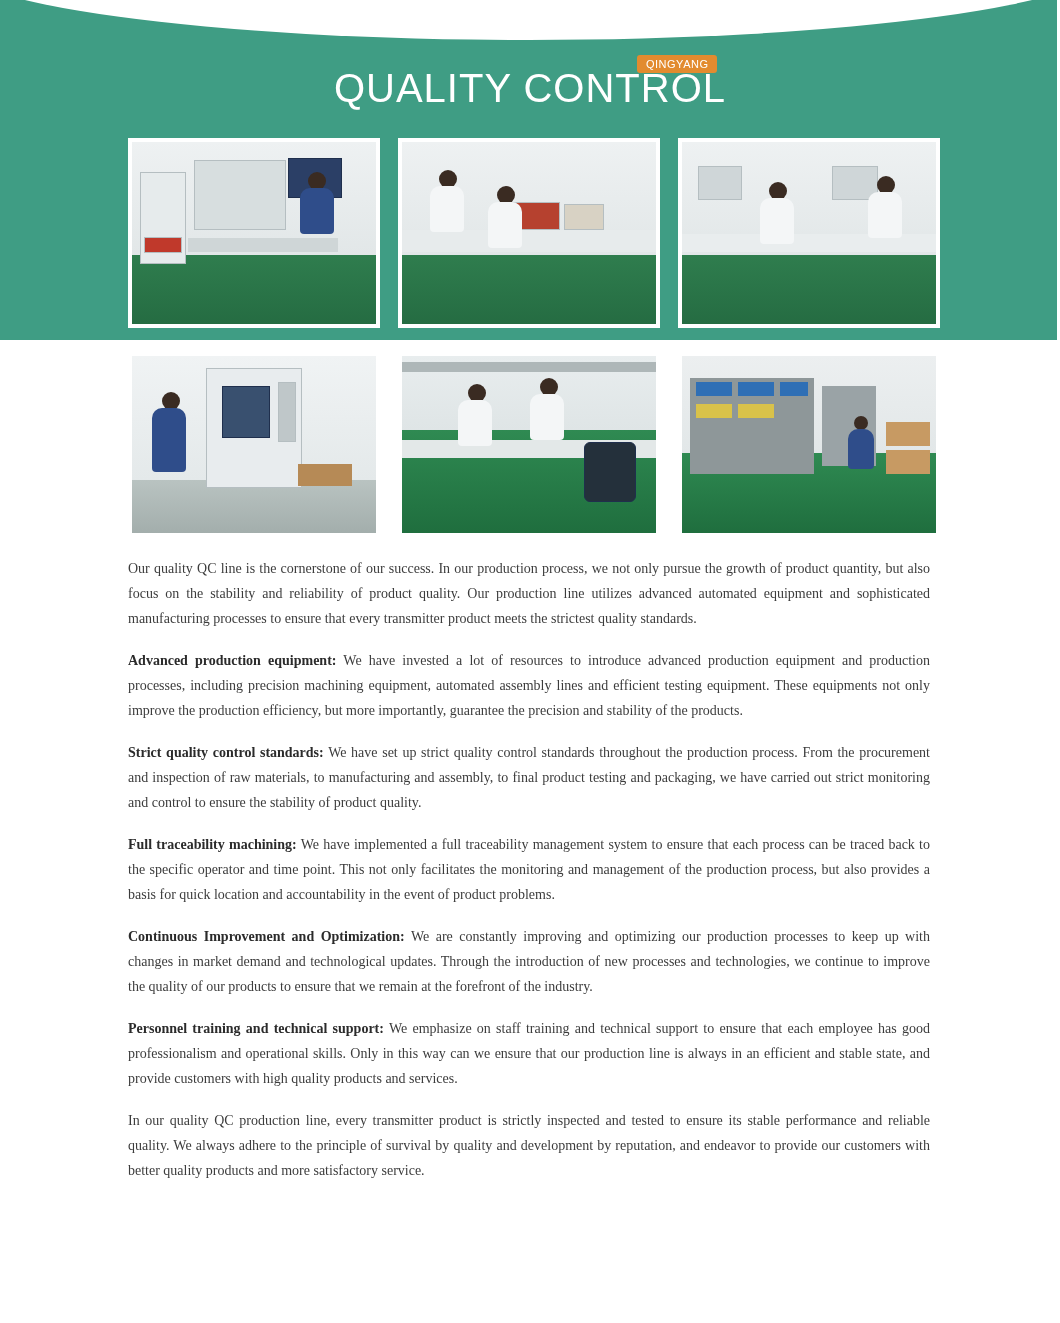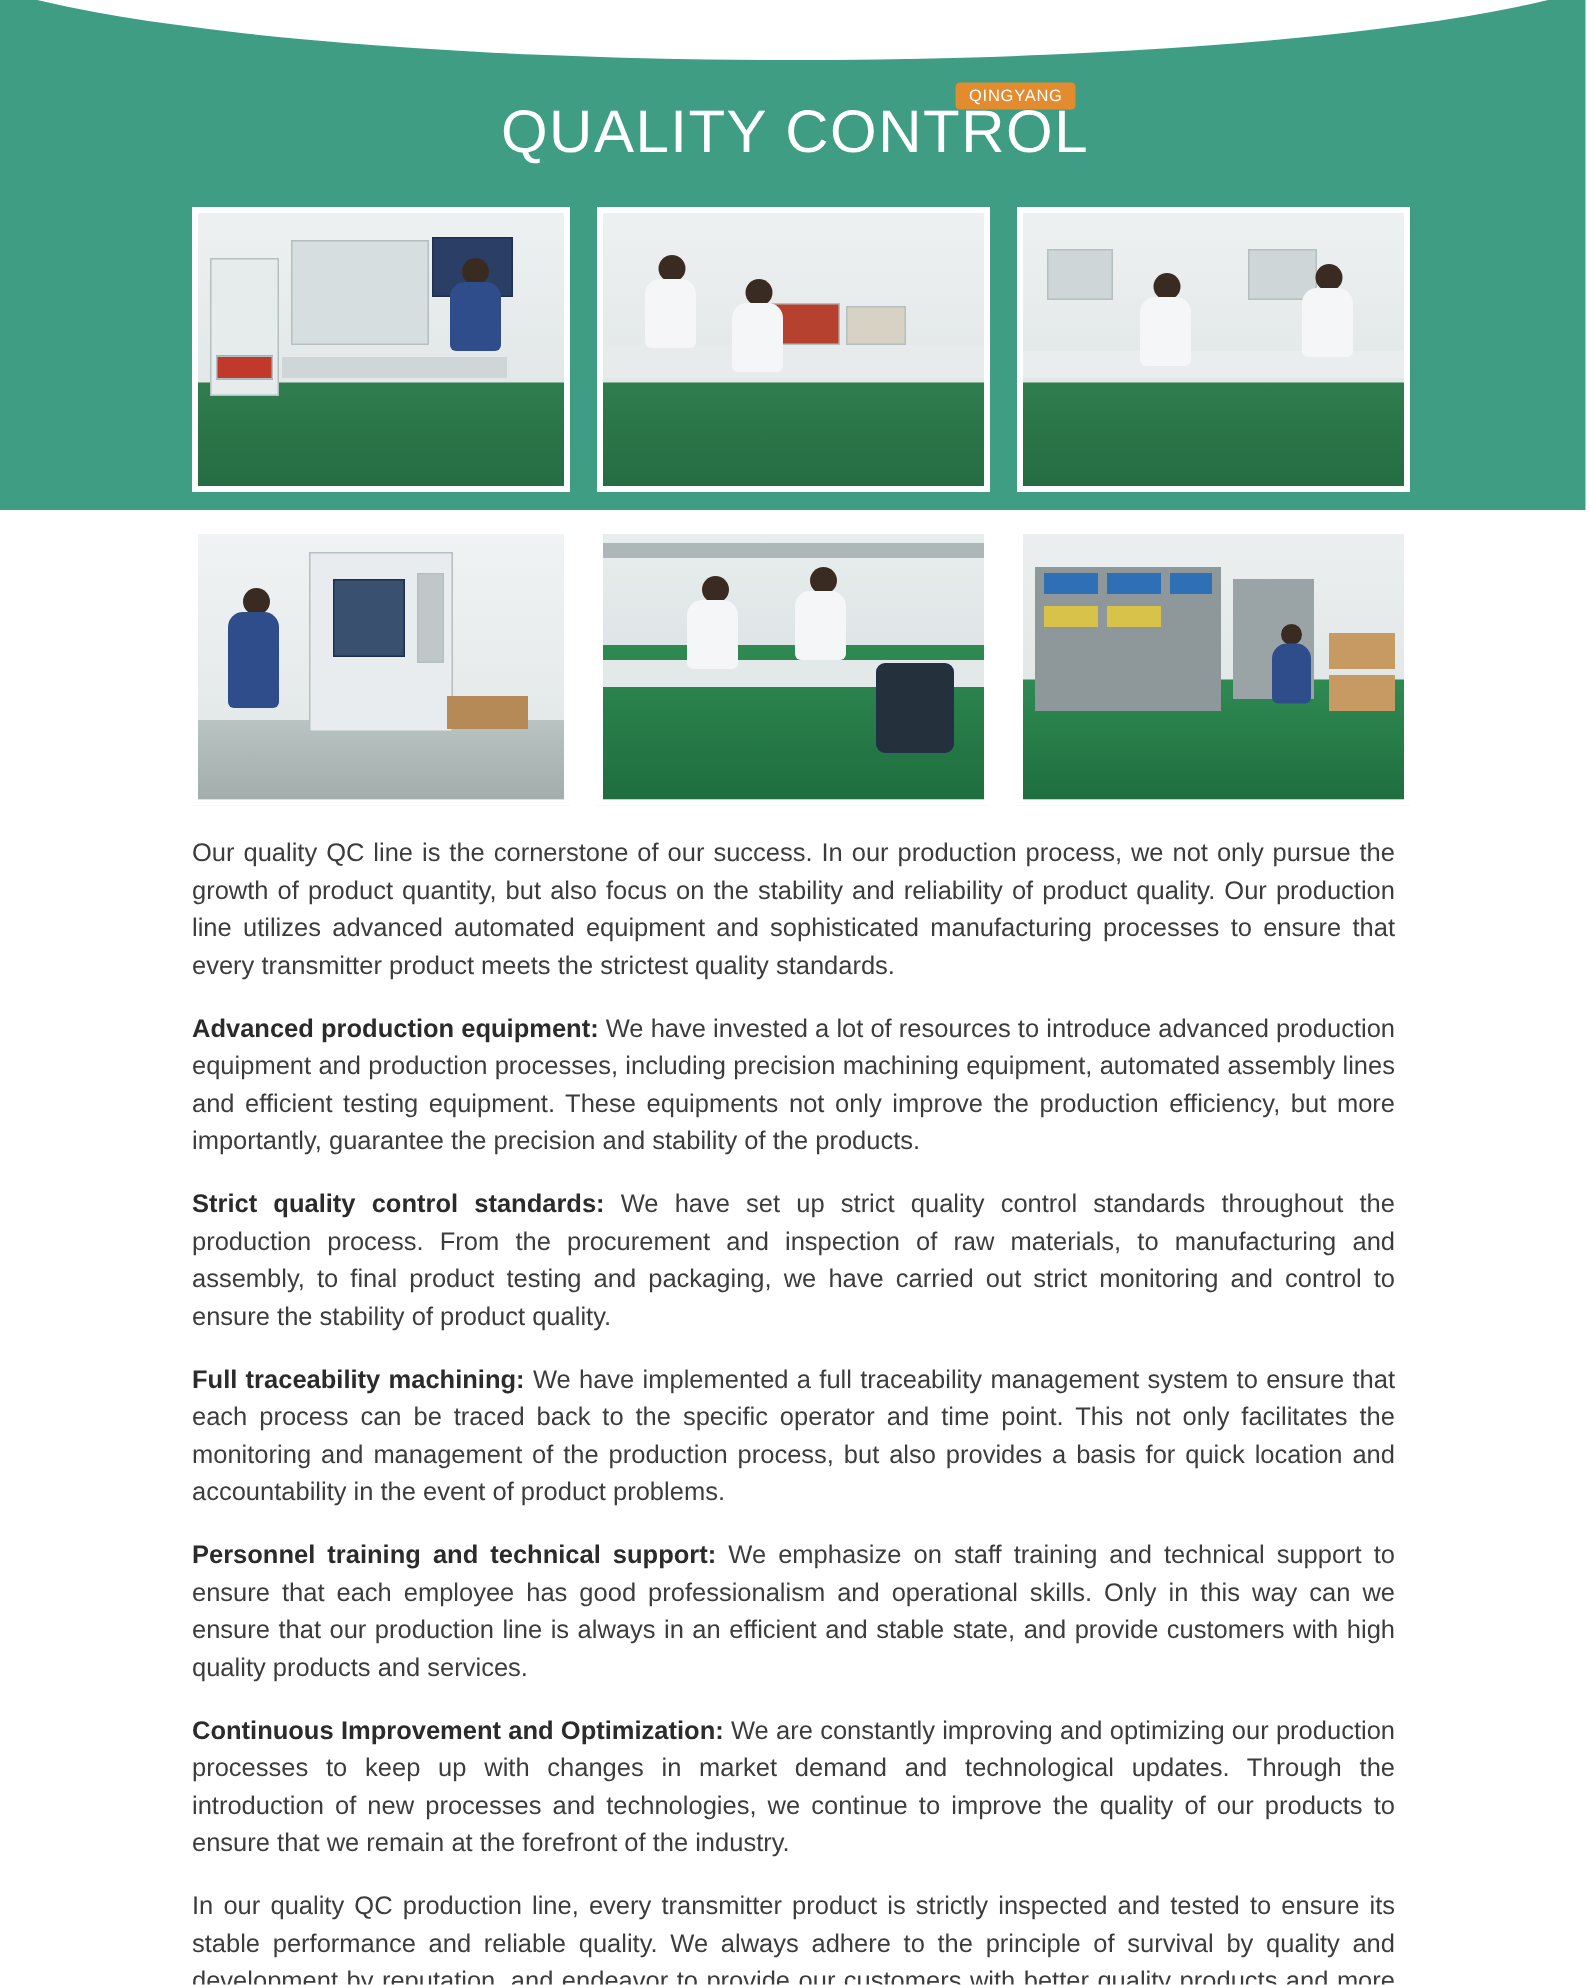--- a/index.html
+++ b/index.html
@@ -98,24 +98,25 @@
 
   
   .content {
     position: absolute;
     top: 556px;
     left: 128px;
     width: 802px;
   }
   .content p {
     margin: 0 0 17px 0;
-    font-size: 17px;
+    font-size: 14px;
     line-height: 25px;
     color: #3c3c3c;
     text-align: justify;
+    font-family: Liberation Serif, serif;
   }
   .content p.last { margin-bottom: 0; }
   .content b { color: #2b2b2b; font-weight: bold; }
 </style>
 </head>
 <body>
 
 <div class="banner">
   <div class="banner-curve"></div>
 
@@ -243,21 +244,21 @@
   <p>
     <b>Advanced production equipment:</b><span> We have invested a lot of resources to introduce advanced production equipment and production processes, including precision machining equipment, automated assembly lines and efficient testing equipment. These equipments not only improve the production efficiency, but more importantly, guarantee the precision and stability of the products.</span>
   </p>
   <p>
     <b>Strict quality control standards:</b><span> We have set up strict quality control standards throughout the production process. From the procurement and inspection of raw materials, to manufacturing and assembly, to final product testing and packaging, we have carried out strict monitoring and control to ensure the stability of product quality.</span>
   </p>
   <p>
     <b>Full traceability machining:</b><span> We have implemented a full traceability management system to ensure that each process can be traced back to the specific operator and time point. This not only facilitates the monitoring and management of the production process, but also provides a basis for quick location and accountability in the event of product problems.</span>
   </p>
   <p>
+    <b>Continuous Improvement and Optimization:</b><span> We are constantly improving and optimizing our production processes to keep up with changes in market demand and technological updates. Through the introduction of new processes and technologies, we continue to improve the quality of our products to ensure that we remain at the forefront of the industry.</span>
+  </p>
+  <p>
     <b>Personnel training and technical support:</b><span> We emphasize on staff training and technical support to ensure that each employee has good professionalism and operational skills. Only in this way can we ensure that our production line is always in an efficient and stable state, and provide customers with high quality products and services.</span>
-  </p>
-  <p>
-    <b>Continuous Improvement and Optimization:</b><span> We are constantly improving and optimizing our production processes to keep up with changes in market demand and technological updates. Through the introduction of new processes and technologies, we continue to improve the quality of our products to ensure that we remain at the forefront of the industry.</span>
   </p>
   <p class="last">
     <b></b><span>In our quality QC production line, every transmitter product is strictly inspected and tested to ensure its stable performance and reliable quality. We always adhere to the principle of survival by quality and development by reputation, and endeavor to provide our customers with better quality products and more satisfactory service.</span>
   </p>
 </div>
 
 </body></html>

